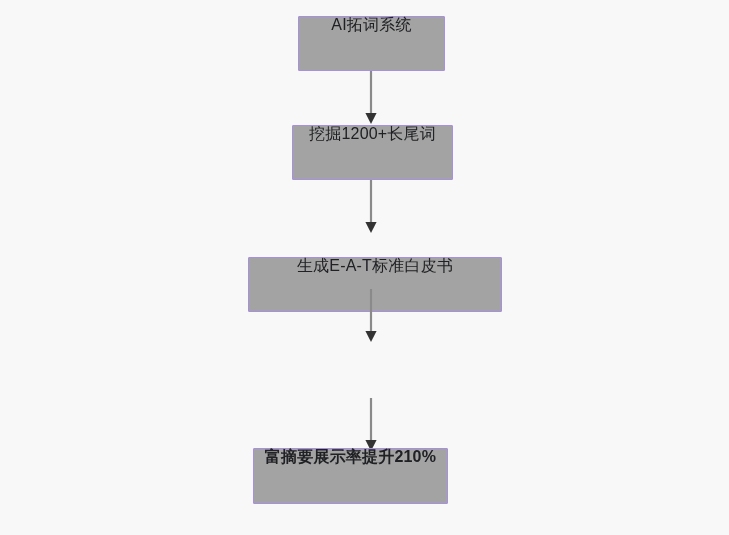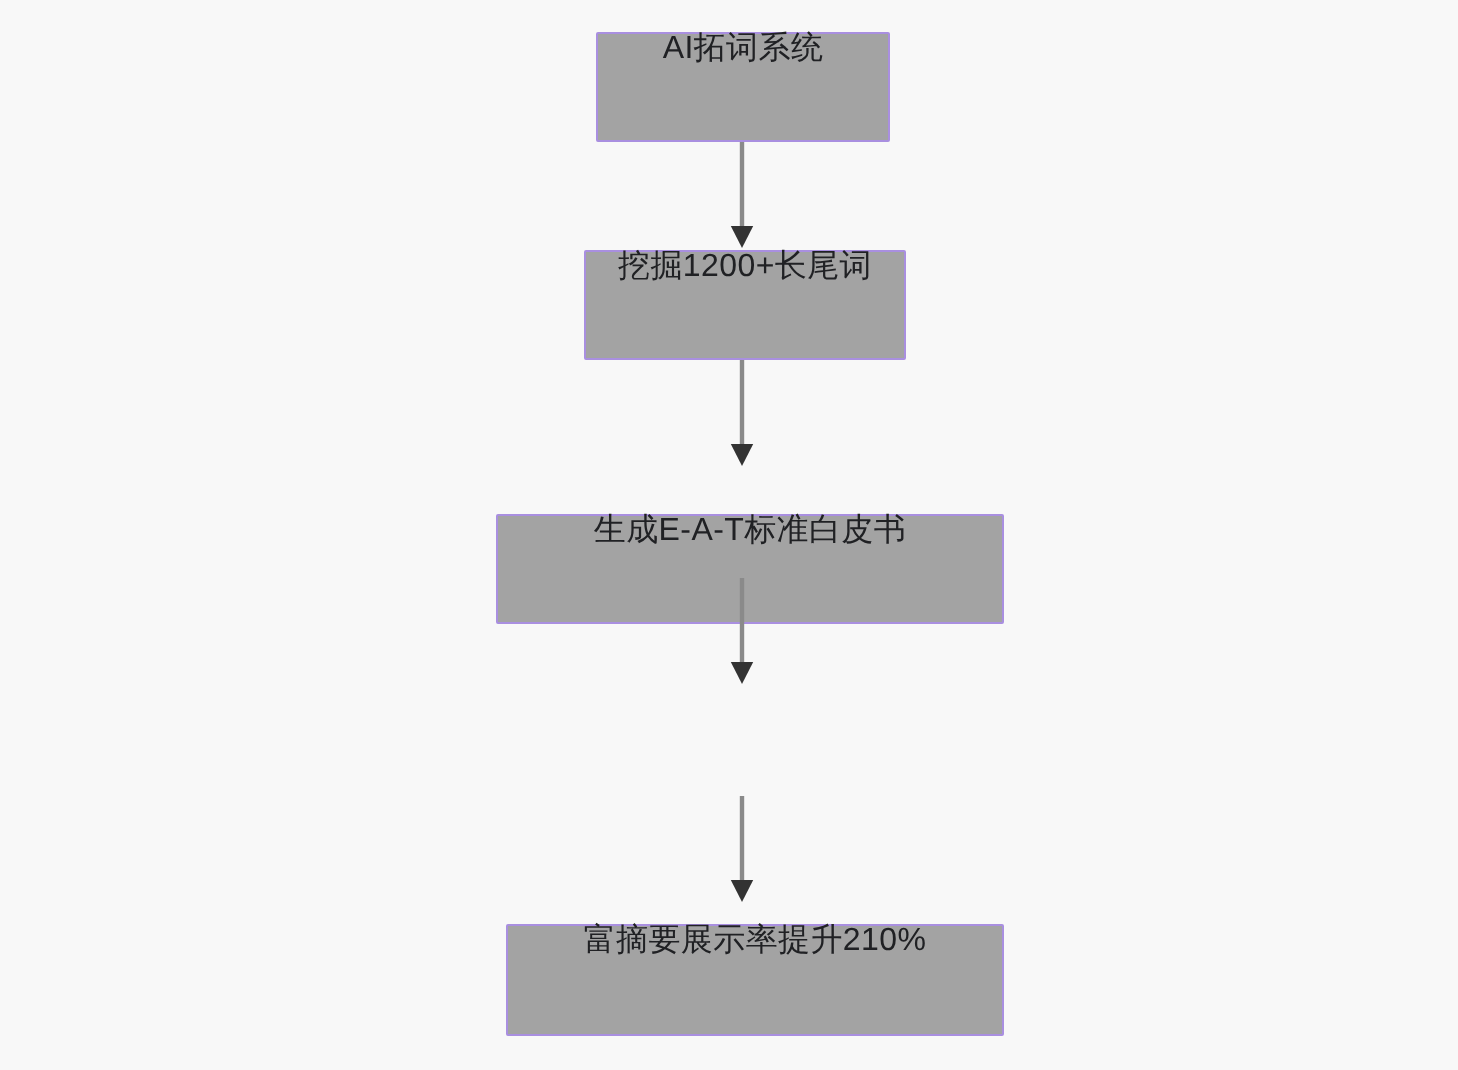--- a/index.html
+++ b/index.html
@@ -85,17 +85,17 @@
   </div>
 
 
   <div class="flow-edge" style="left:361px; top:398px; height:54px;">
     <svg width="20" height="54" viewBox="0 0 20 54">
       <line x1="10" y1="0" x2="10" y2="44" stroke="#8a8a8a" stroke-width="2.2"></line>
       <polygon points="10,53 4.4,42 15.6,42" fill="#333333"></polygon>
     </svg>
   </div>
 
-  <div class="flow-node" style="left:253px; top:462px; width:249px; height:56px;">
+  <div class="flow-node" style="left:253px; top:448px; width:195px; height:56px;font-weight:bold;">
     <span class="flow-node-label">富摘要展示率提升210%</span>
   </div>
 
 </div>
 
 </body></html>

